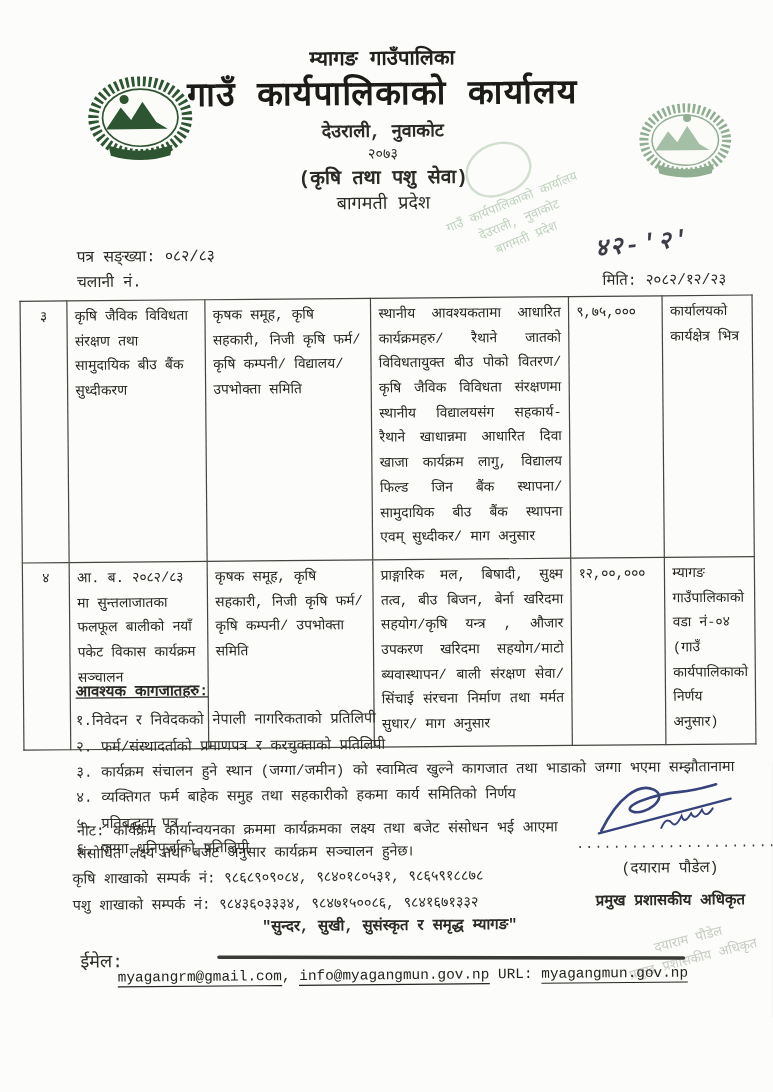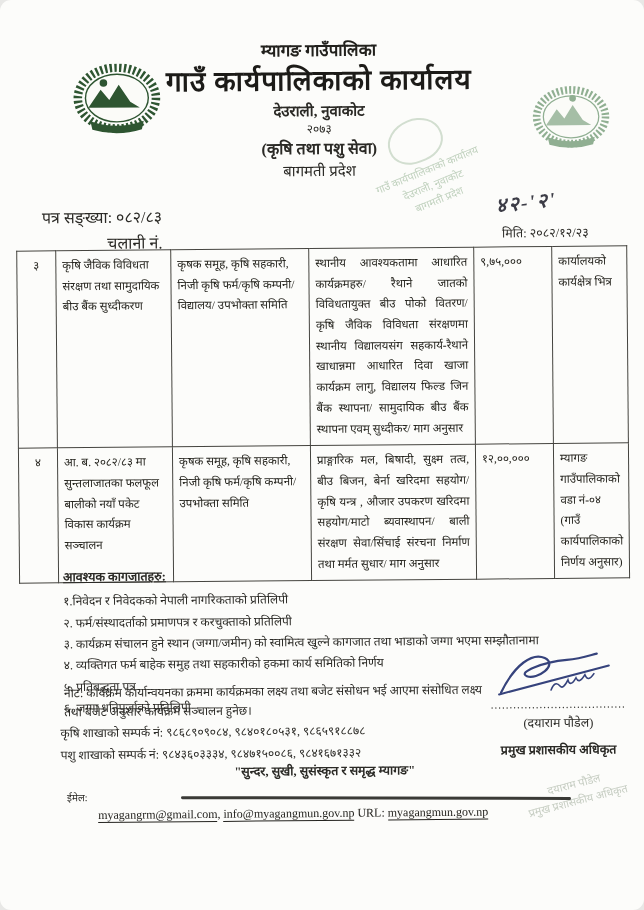--- a/index.html
+++ b/index.html
@@ -1,20 +1,20 @@
 <!DOCTYPE html>
 <html><head>
 <meta charset="utf-8">
 <style>
   * { margin:0; padding:0; box-sizing:border-box; }
   html,body { background:#e8e8e6; }
   .page {
     position:relative; width:644px; height:910px; margin:0 auto;
     background:#fcfcfa; overflow:hidden;
-    font-family:Liberation Serif, serif; color:#2b2a26;border-radius:11px;
+    font-family:Liberation Mono, monospace; color:#2b2a26;
   }
   .tilt { position:absolute; inset:0; transform:rotate(-0.5deg); }
 
   
   .hdr { position:absolute; left:0; top:40px; width:100%; text-align:center; line-height:1.25; }
   .hdr .muni   { font-size:17px; font-weight:bold; color:#22211d; }
   .hdr .office { font-size:28px; font-weight:bold; color:#1c1b18; margin-top:2px; letter-spacing:1px; }
   .hdr .addr   { font-size:15px; font-weight:bold; margin-top:4px; }
   .hdr .year   { font-size:12px; margin-top:1px; }
   .hdr .dept   { font-size:16px; font-weight:bold; margin-top:2px; }
@@ -31,21 +31,21 @@
   }
   .stamp-wm .blob { width:56px; height:44px; margin:0 auto 2px auto; border:2px solid #8fae8c;
     border-radius:50% 50% 45% 45%; opacity:.7; }
 
   .hand-mark {
     position:absolute; left:498px; top:190px; font-size:20px; font-style:italic;
     color:#3c3c46; transform:rotate(-6deg); letter-spacing:2px; font-weight:bold;
   }
 
   
-  .meta-left  { position:absolute; left:44px; top:203px; font-size:16px; line-height:1.6;text-align:right; }
+  .meta-left  { position:absolute; left:66px; top:203px; font-size:13px; line-height:1.6; }
   .meta-date  { position:absolute; left:472px; top:226px; font-size:12.5px;margin-left:32px; }
 
   
   table.prog {
     position:absolute; left:18px; top:248px; width:610px;
     border-collapse:collapse; table-layout:fixed;
     font-size:11.5px; line-height:1.8; color:#26251f;
   }
   table.prog td { border:1px solid #45443f; vertical-align:top; padding:4px 6px 6px 6px; }
   td.c-sn  { width:39px;  text-align:center; }
@@ -71,21 +71,21 @@
   .sig .post { font-size:12.5px; margin-top:10px; font-weight:bold; }
 
   .stamp-faint {
     position:absolute; left:498px; top:778px; width:150px; transform:rotate(-14deg);
     color:#c6cdc2; font-size:11px; line-height:1.5; text-align:center; pointer-events:none;
   }
 
   
   .quote { position:absolute; left:0; top:762px; width:100%; text-align:center;
            font-size:12.5px; font-weight:bold; }
-  .email-label { position:absolute; left:64px; top:788px; font-size:10px; }
+  .email-label { position:absolute; left:64px; top:788px; font-size:15px; }
   .foot-rule { position:absolute; left:178px; top:797px; width:390px; height:3px;
                background:#3a3a36; transform:rotate(0.6deg); border-radius:2px; }
   .emails { position:absolute; left:95px; top:806px; font-size:12px; color:#24231f; }
   .emails a, .emails .lnk { color:#24231f; text-decoration:none; border-bottom:1px solid #24231f; cursor:pointer; }
   .emails .plain { border:none; }
 </style>
 </head>
 <body>
 
 <div class="page">

